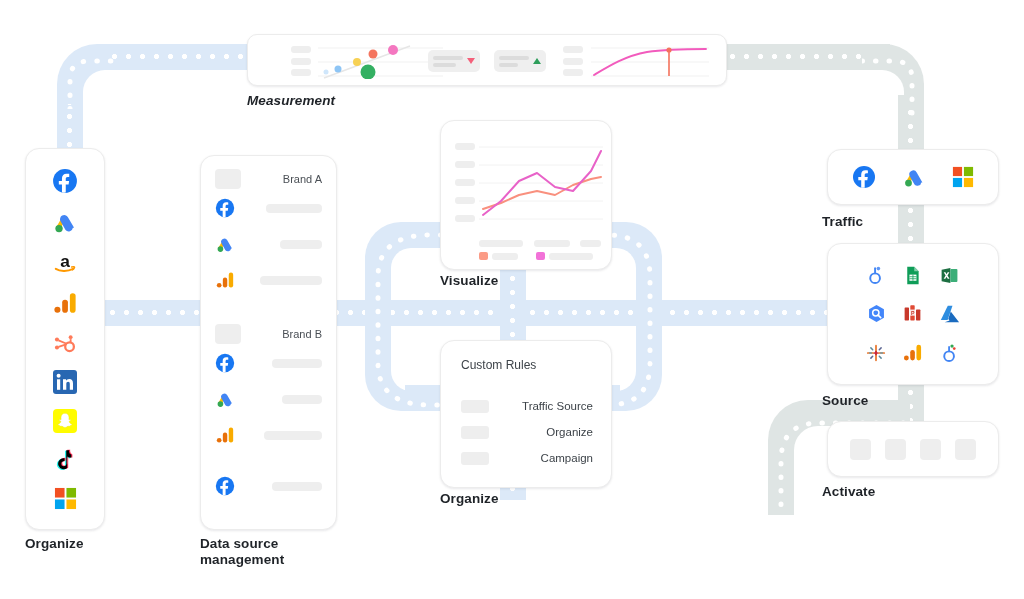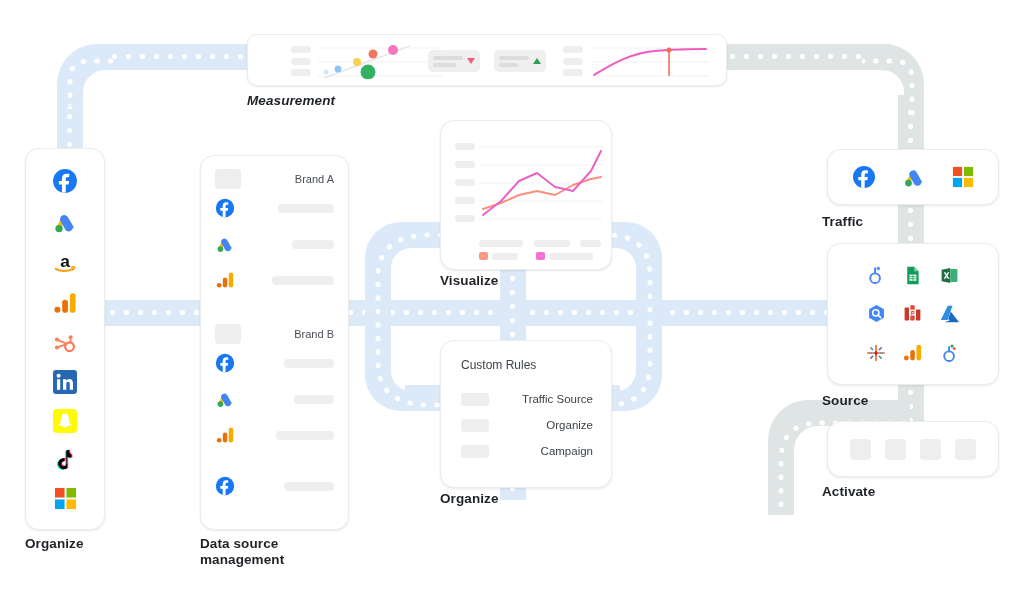--- a/index.html
+++ b/index.html
@@ -55,21 +55,21 @@
   
   #connect-card { left: 25px; top: 148px; width: 80px; height: 382px; }
   #connect-list {
     position: absolute; inset: 0;
     display: flex; flex-direction: column;
     align-items: center; justify-content: space-around;
     padding: 12px 0;
   }
 
   
-  #dsm-card { left: 200px; top: 155px; width: 149px; height: 375px; }
+  #dsm-card { left: 200px; top: 155px; width: 137px; height: 375px; }
   .brand-group { position: absolute; left: 0; width: 100%; }
   .brand-head { display: flex; align-items: center; height: 22px; padding: 0 14px; }
   .ph { background: #eeeeee; border-radius: 3px; }
   .brand-head .ph { width: 26px; height: 20px; border-radius: 4px; }
   .brand-head .bname {
     margin-left: auto; font-size: 11px; color: #4a4f55;
   }
   .src-row { display: flex; align-items: center; height: 36px; padding: 0 14px; }
   .src-row .bar { margin-left: auto; height: 9px; border-radius: 4px; background: #eeeeee; }
 
@@ -95,21 +95,21 @@
   #viz-xlabels { position: absolute; left: 38px; top: 119px; width: 122px; display: flex; justify-content: space-between; }
   #viz-legend { position: absolute; left: 38px; top: 131px; display: flex; gap: 18px; align-items: center; }
   .lg { display: flex; align-items: center; gap: 4px; }
   .lg .sw { width: 9px; height: 8px; border-radius: 2px; }
   .lg .ph { height: 7px; }
 
   
   #organize-card { left: 440px; top: 340px; width: 172px; height: 148px; }
   #organize-title { position: absolute; left: 20px; top: 17px; font-size: 12px; color: #3d4349; }
   #organize-rows { position: absolute; left: 20px; top: 52px; right: 18px; }
-  .org-row { display: flex; align-items: flex-start; height: 26px; }
+  .org-row { display: flex; align-items: center; height: 26px; }
   .org-row .ph { width: 28px; height: 13px; border-radius: 3px; }
   .org-row .lbl { margin-left: auto; font-size: 11.5px; color: #3d4349; }
 
   
   #activate-card { left: 827px; top: 149px; width: 172px; height: 56px; }
   #activate-row { position: absolute; inset: 0; display: flex; align-items: center; justify-content: center; gap: 26px; }
 
   #export-card { left: 827px; top: 243px; width: 172px; height: 142px; }
   #export-grid {
     position: absolute; inset: 0;

